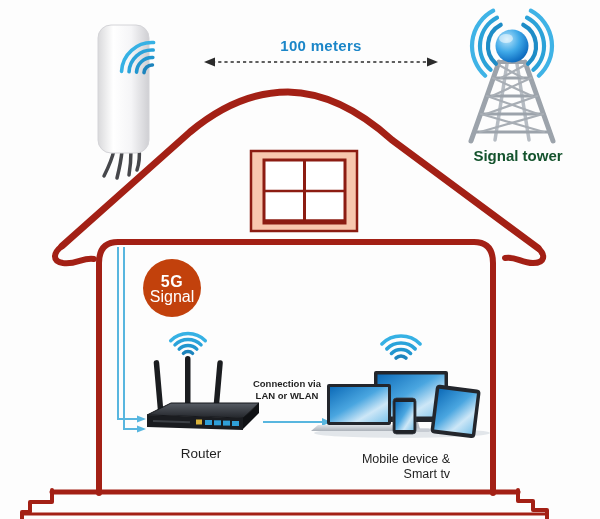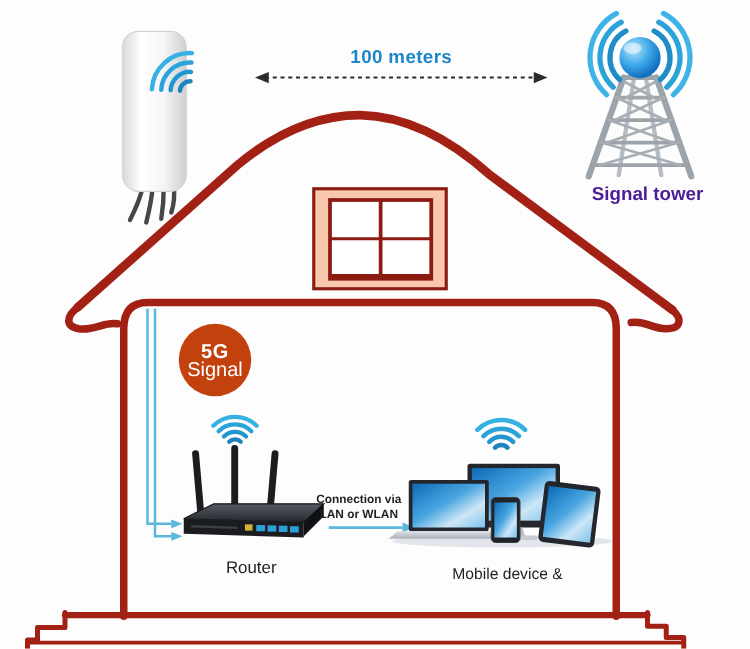--- a/index.html
+++ b/index.html
@@ -3,21 +3,21 @@
 <meta charset="utf-8">
 <style>
   html,body{margin:0;padding:0;background:#ffffff;}
   #stage{
     position:relative;width:600px;height:519px;overflow:hidden;
     background:#fdfdfd;font-family:"Liberation Sans", sans-serif;
   }
   #scene{position:absolute;left:0;top:0;}
   .lbl{position:absolute;white-space:nowrap;transform:translateX(-50%);}
   .distance{color:#1B86C8;font-size:15px;font-weight:bold;letter-spacing:.3px;}
-  .tower-lbl{color:#4c1d95;font-size:15px;font-weight:bold;}
+  .tower-lbl{color:#14532d;font-size:15px;font-weight:bold;}
   .router-lbl{color:#1f1f1f;font-size:13.5px;}
   .conn-lbl{color:#1f1f1f;font-size:9.5px;font-weight:600;line-height:12px;text-align:center;}
   .dev-lbl{color:#1f1f1f;font-size:12.5px;line-height:15px;text-align:right;}
   .badge{
     position:absolute;left:143px;top:259px;width:58px;height:58px;border-radius:50%;
     background:#c2410c;display:flex;flex-direction:column;align-items:center;justify-content:center;
     color:#ffffff;
   }
   .badge .b1{font-size:16px;font-weight:bold;line-height:17px;letter-spacing:.5px;}
   .badge .b2{font-size:16px;line-height:13px;}
@@ -207,22 +207,23 @@
 
   <div class="lbl tower-lbl" style="left:518px;top:147px;">Signal tower</div>
 
   <div class="badge">
     <div class="b1">5G</div>
     <div class="b2">Signal</div>
   </div>
 
   <div class="lbl router-lbl" style="left:201px;top:446px;">Router</div>
 
-  <div class="lbl conn-lbl" style="left:287px;top:394px;">
+  <div class="lbl conn-lbl" style="left:287px;top:378px;">
     <div>Connection via</div>
     <div>LAN or WLAN</div>
   </div>
 
   <div class="lbl dev-lbl" style="left:406px;top:452px;">
     <div>Mobile device &amp;</div>
+    <div>Smart tv</div>
   </div>
 
 </div>
 
 </body></html>

